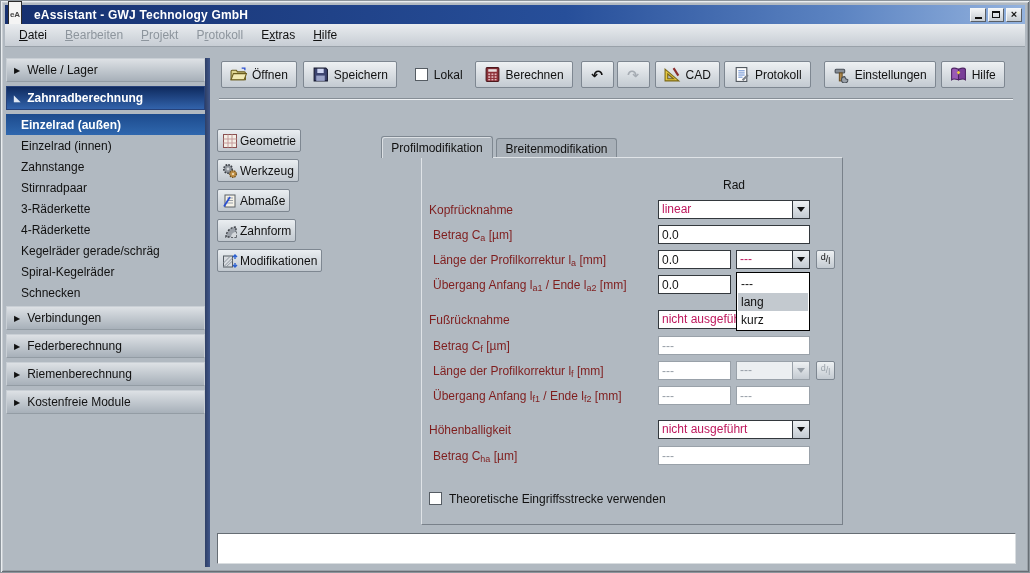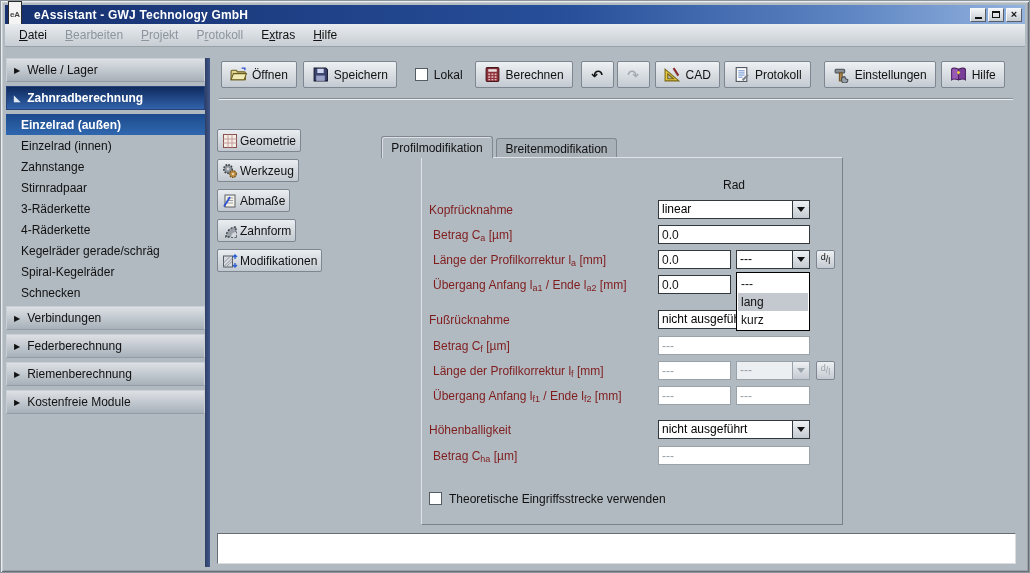--- a/index.html
+++ b/index.html
@@ -78,21 +78,21 @@
     border:1px solid; border-color:#dfe3e7 #79818a #79818a #dfe3e7; z-index:2;margin-left:40px; }
   .col-hdr { position:absolute; left:236px; top:20px; width:152px; text-align:center; font-size:12px; color:#111; }
   .flabel { position:absolute; left:7px; height:19px; display:flex; align-items:flex-start; padding-top:3px;
     font-size:12px; color:#7f1d1d; white-space:pre; }
   .flabel.ind { left:11px; }
   .sub { font-size:9px; transform:translateY(5px); }
   .fin { position:absolute; height:19px; border:1px solid #33383d; background:#fff; padding:0 3px;
     font-family:"Liberation Sans",sans-serif; font-size:12px; color:#111; }
   .fin.dis { color:#979fa7; border-color:#99a1a9; }
   .combo { position:absolute; height:19px; border:1px solid #33383d; background:#fff; display:flex; align-items:stretch; }
-  .combo-text { flex:1; font-size:12px; color:#000000; padding:1px 3px 0; overflow:hidden; white-space:nowrap; }
+  .combo-text { flex:1; font-size:12px; color:#be185d; padding:1px 3px 0; overflow:hidden; white-space:nowrap; }
   .combo-btn { width:17px; background:linear-gradient(#eef1f3,#c3cad1); border-left:1px solid #33383d;
     display:flex; align-items:center; justify-content:center; }
   .tri-down { width:0; height:0; border-left:4px solid transparent; border-right:4px solid transparent; border-top:5px solid #111; }
   .combo.dis { border-color:#99a1a9; background:#eceff1; }
   .combo.dis .combo-text { color:#979fa7; }
   .combo.dis .combo-btn { border-left-color:#99a1a9; }
   .combo.dis .tri-down { border-top-color:#9aa2aa; }
   .dlbtn { position:absolute; width:19px; height:19px; border:1px solid #7e8791; border-radius:2px;
     background:linear-gradient(#eef1f3,#c3cad1); font-size:9px; color:#111;
     display:flex; align-items:center; justify-content:center; line-height:1; }

